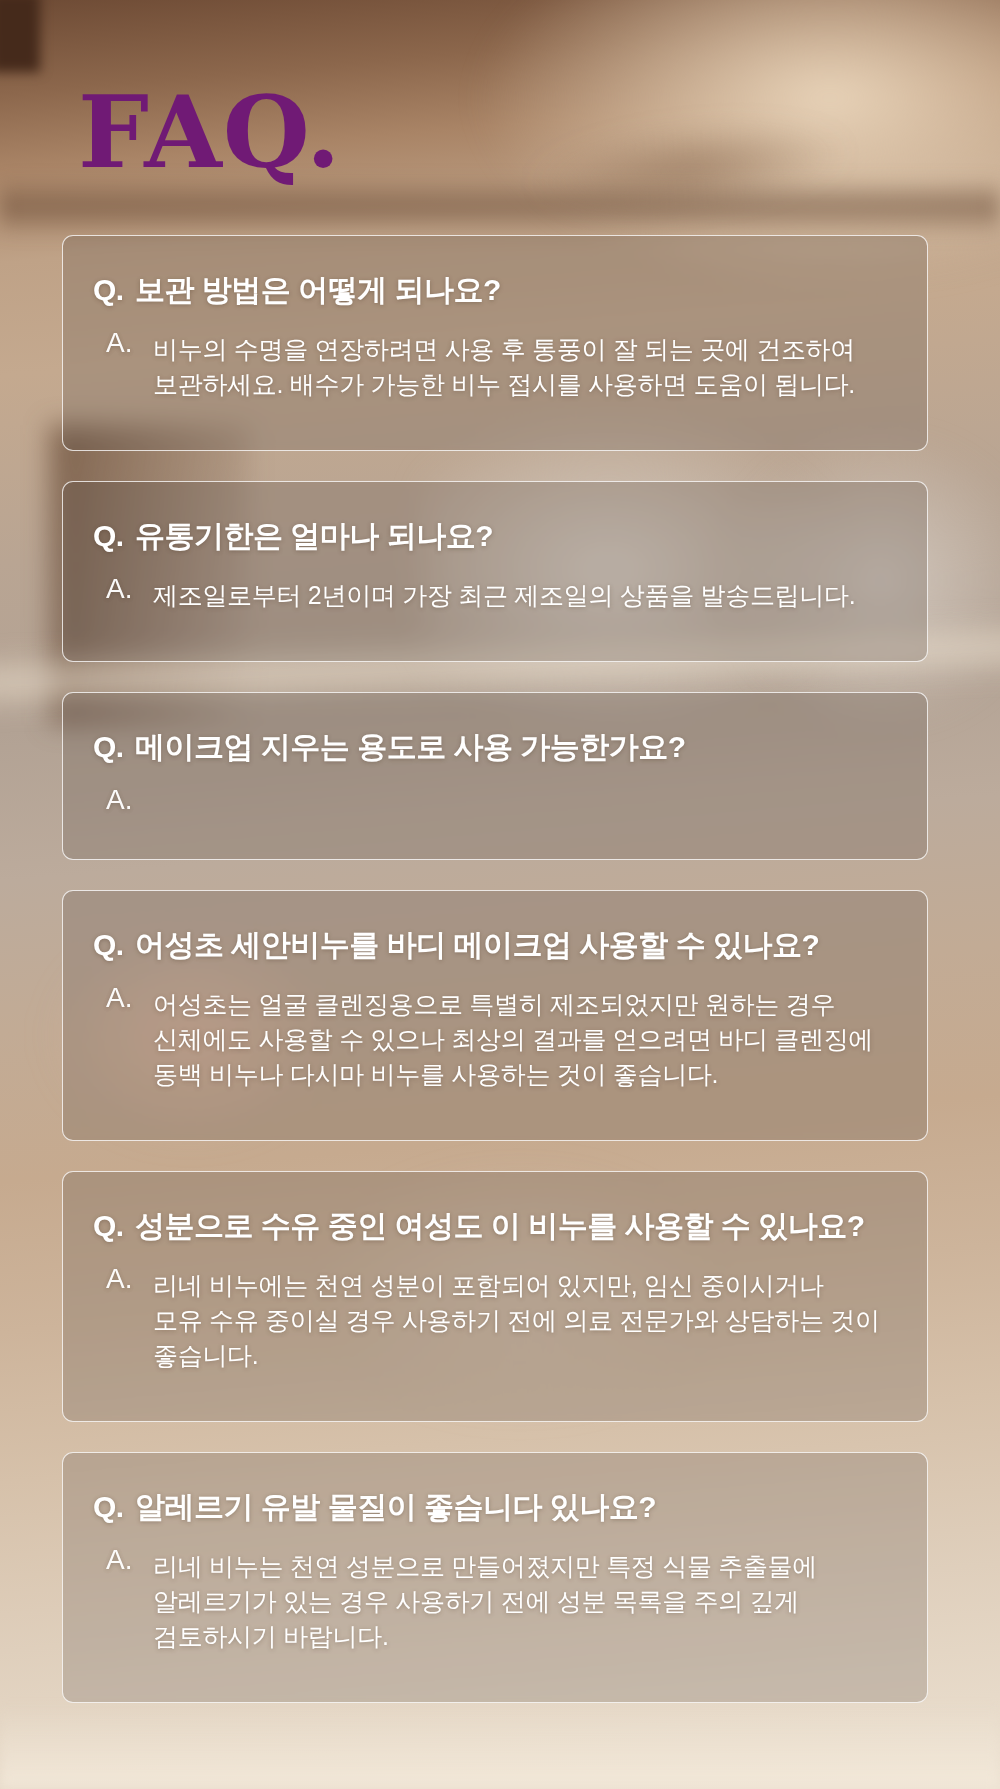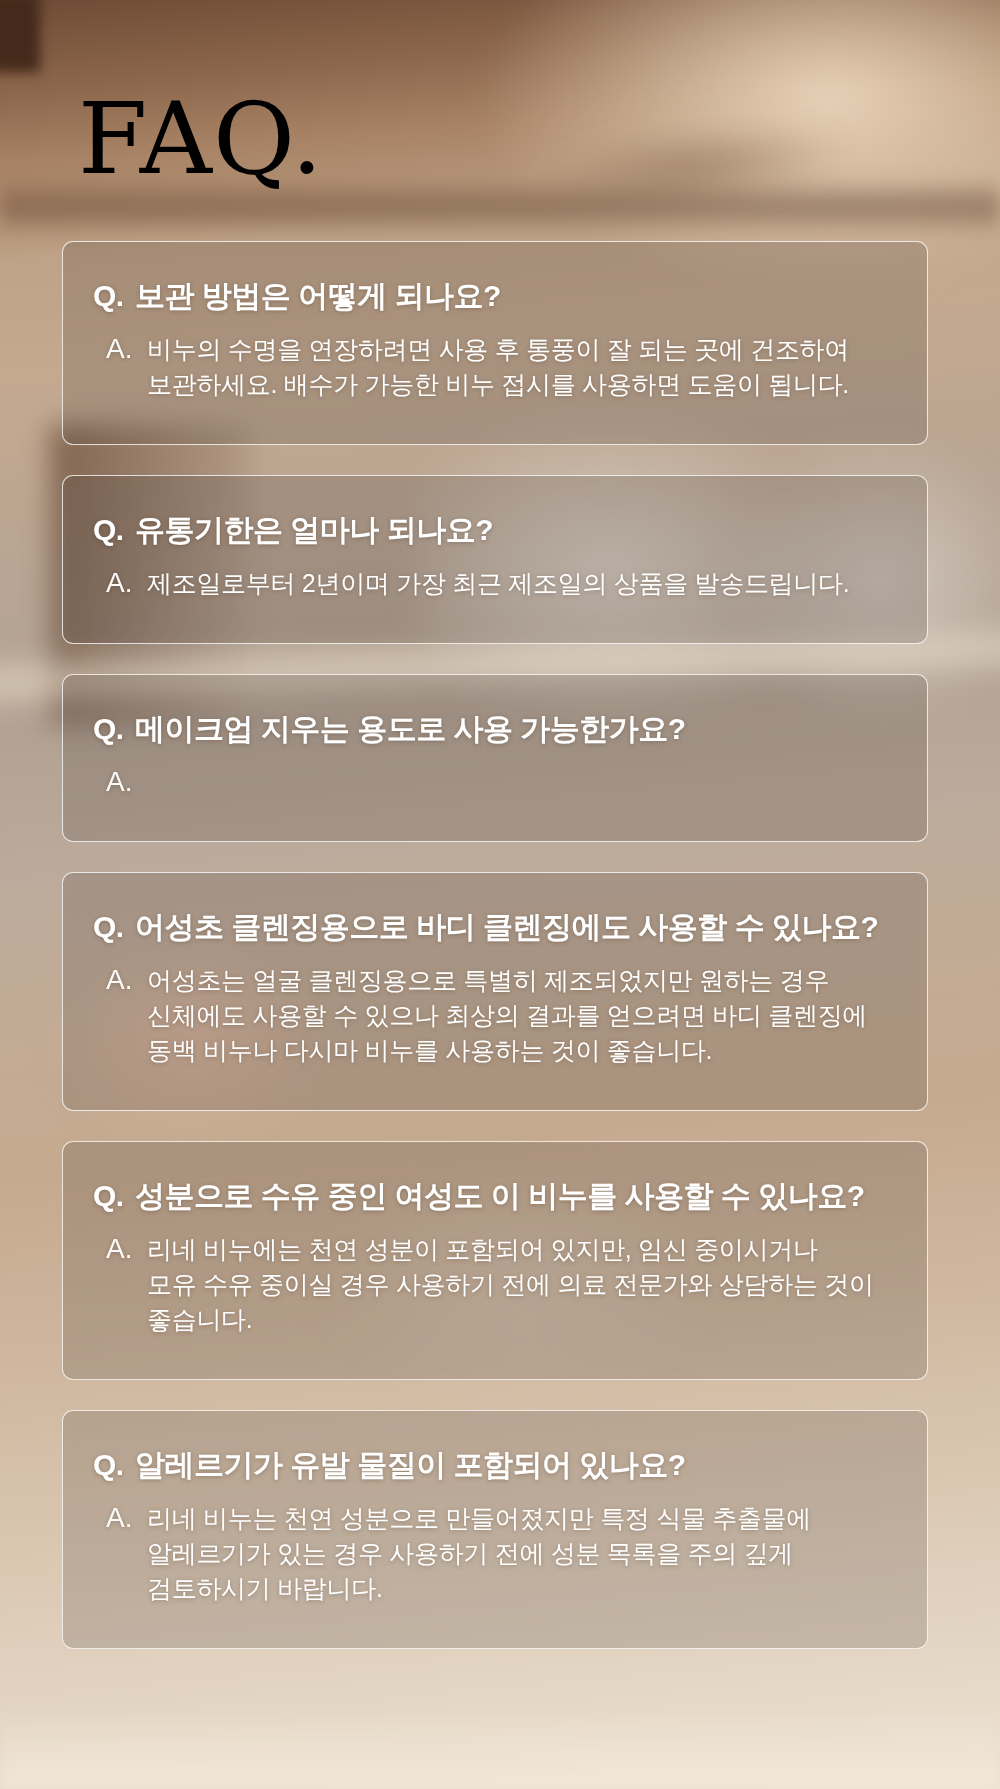--- a/index.html
+++ b/index.html
@@ -39,26 +39,26 @@
   .blob-pink{left:50px;top:930px;width:280px;height:210px;
     background:radial-gradient(ellipse,rgba(230,186,161,.55),rgba(230,186,161,0) 72%);filter:blur(18px);}
   .blob-soap{left:320px;top:1170px;width:400px;height:240px;
     background:radial-gradient(ellipse,rgba(217,199,180,.5),rgba(217,199,180,0) 72%);filter:blur(20px);}
   .blob-bottom-light{left:0;top:1705px;width:100%;height:84px;
     background:linear-gradient(180deg,rgba(243,233,218,0),rgba(243,233,218,.85));filter:blur(6px);}
 
   
   .content{position:relative;z-index:1;padding-top:70px;}
   .faq-title{
-    margin:16px 0 0 78px;
+    margin:10px 0 0 78px;
     font-family:"DejaVu Serif","Liberation Serif",serif;
-    font-weight:400;
+    font-weight:700;
     font-size:100px;line-height:1.05;
     letter-spacing:1px;
-    color:#000000;
+    color:#701a75;
   }
   .cards{
     margin-top:50px;
     padding:0 72px 0 62px;
     display:flex;flex-direction:column;gap:30px;
   }
   .card{
     border:1.5px solid rgba(255,255,255,.78);
     border-radius:11px;
     background:rgba(74,62,52,.2);
@@ -70,21 +70,21 @@
   .q{
     margin:0;
     font-size:30px;font-weight:700;
     line-height:35px;letter-spacing:-.5px;
     display:flex;
   }
   .qp{flex:none;width:42px;}
   .a{margin-top:19px;display:flex;padding-left:13px;}
   .ap{flex:none;width:41px;font-size:28px;font-weight:300;line-height:34px;opacity:.96;}
   .at{
-    margin:0;font-size:25px;font-weight:400;
+    margin:6px;font-size:25px;font-weight:400;
     line-height:35px;letter-spacing:-.3px;
     white-space:pre-line;
   }
 </style>
 </head>
 <body>
 
 <div class="page">
 
   <div class="bg-base"></div>
@@ -134,21 +134,21 @@
           <span class="qt">메이크업 지우는 용도로 사용 가능한가요?</span>
         </h2>
         <div class="a">
           <span class="ap">A.</span>
         </div>
       </section>
 
       <section class="card">
         <h2 class="q">
           <span class="qp">Q.</span>
-          <span class="qt">어성초 클렌징용으로 바디 클렌징에도 사용할 수 있나요?</span>
+          <span class="qt">어성초 세안비누를 바디 메이크업 사용할 수 있나요?</span>
         </h2>
         <div class="a">
           <span class="ap">A.</span>
           <p class="at">어성초는 얼굴 클렌징용으로 특별히 제조되었지만 원하는 경우
 신체에도 사용할 수 있으나 최상의 결과를 얻으려면 바디 클렌징에
 동백 비누나 다시마 비누를 사용하는 것이 좋습니다.</p>
         </div>
       </section>
 
       <section class="card">
@@ -160,21 +160,21 @@
           <span class="ap">A.</span>
           <p class="at">리네 비누에는 천연 성분이 포함되어 있지만, 임신 중이시거나
 모유 수유 중이실 경우 사용하기 전에 의료 전문가와 상담하는 것이
 좋습니다.</p>
         </div>
       </section>
 
       <section class="card">
         <h2 class="q">
           <span class="qp">Q.</span>
-          <span class="qt">알레르기가 유발 물질이 포함되어 있나요?</span>
+          <span class="qt">알레르기 유발 물질이 좋습니다 있나요?</span>
         </h2>
         <div class="a">
           <span class="ap">A.</span>
           <p class="at">리네 비누는 천연 성분으로 만들어졌지만 특정 식물 추출물에
 알레르기가 있는 경우 사용하기 전에 성분 목록을 주의 깊게
 검토하시기 바랍니다.</p>
         </div>
       </section>
 
     </div>

